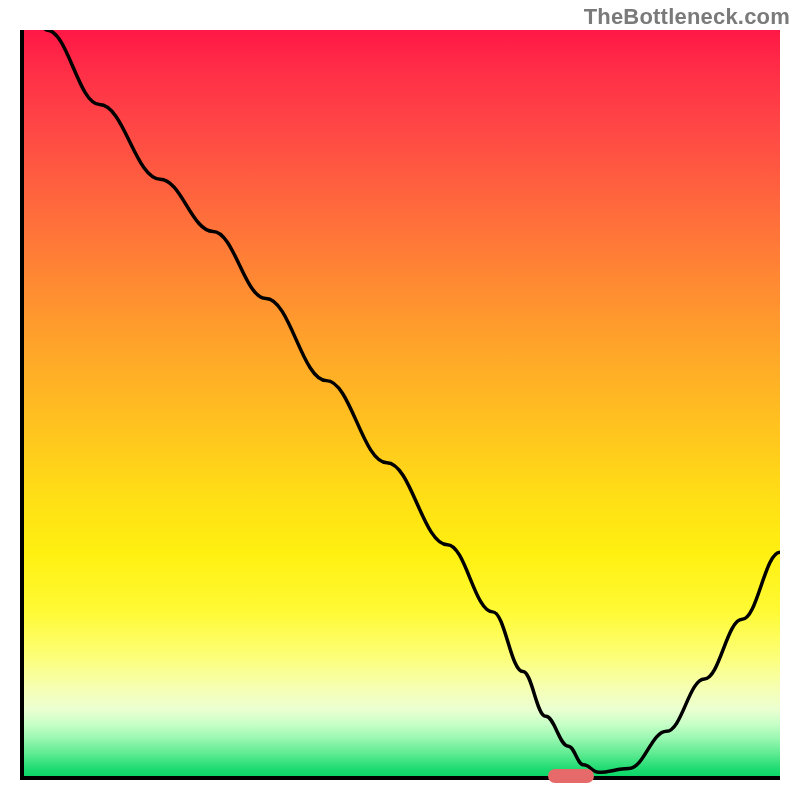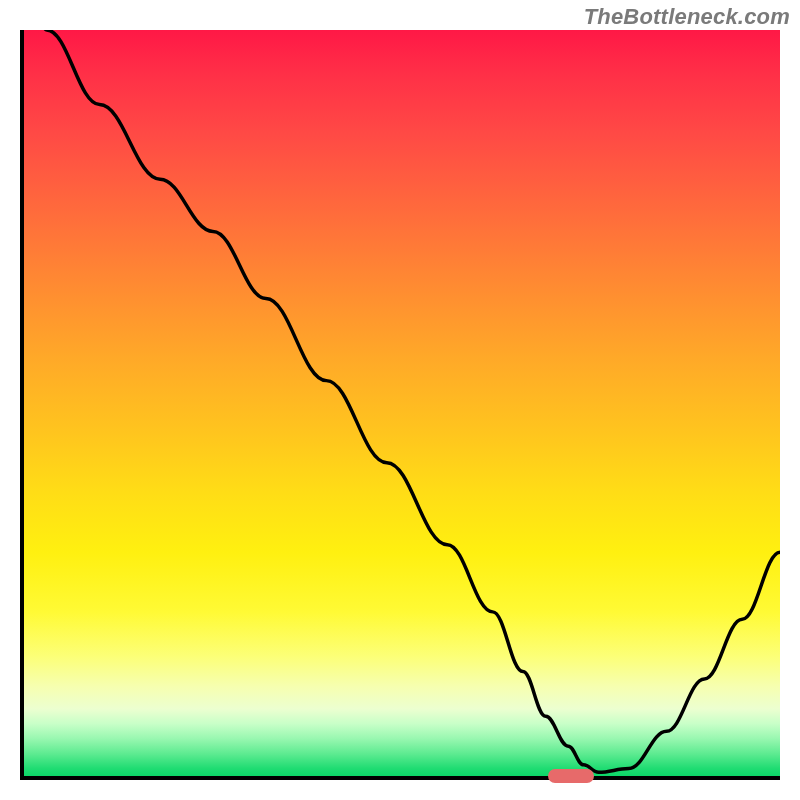--- a/index.html
+++ b/index.html
@@ -8,21 +8,20 @@
     width: 800px;
     height: 800px;
     overflow: hidden;
     background: #ffffff;
     font-family: Arial, Helvetica, sans-serif;
   }
   .chart-wrap {
     position: relative;
     width: 800px;
     height: 628px;
-    font-style: italic;
   }
   .plot-area {
     position: absolute;
     left: 20px;
     top: 30px;
     width: 760px;
     height: 750px;
     box-sizing: border-box;
     border-left: 4px solid #000000;
     border-bottom: 4px solid #000000;

